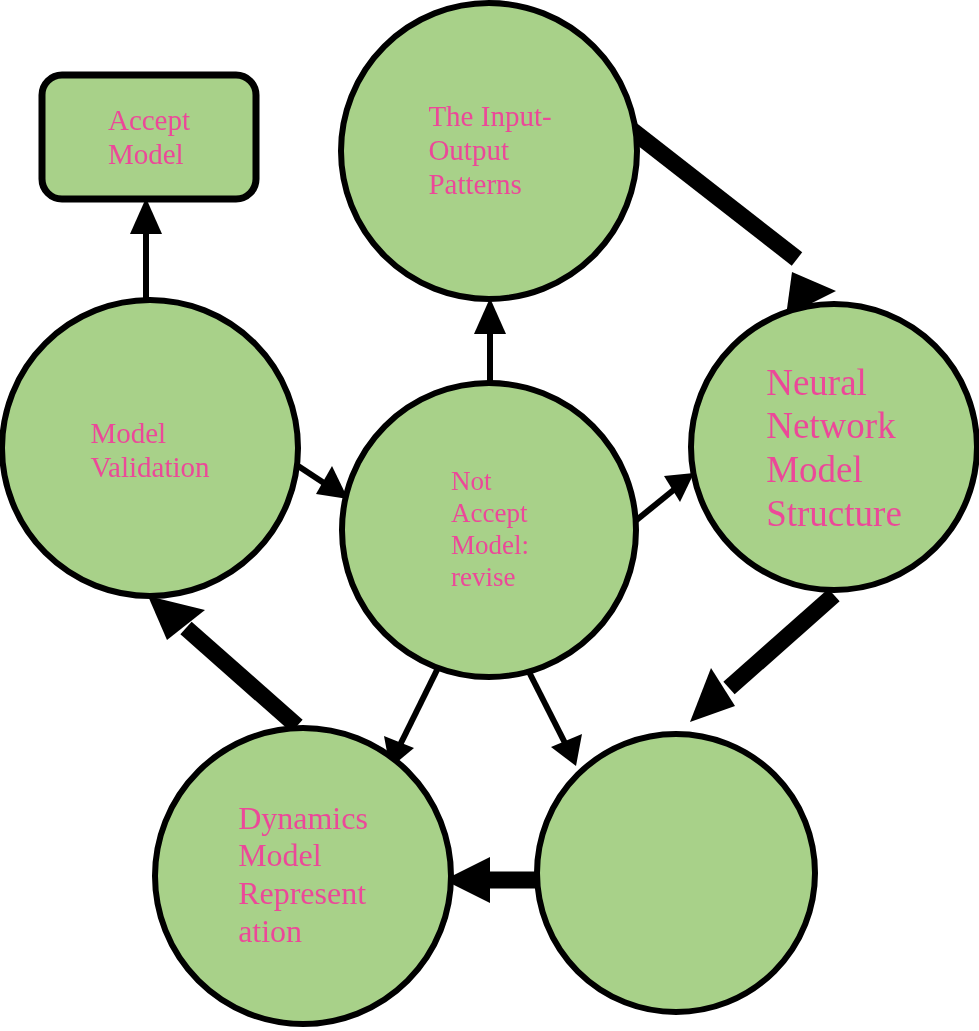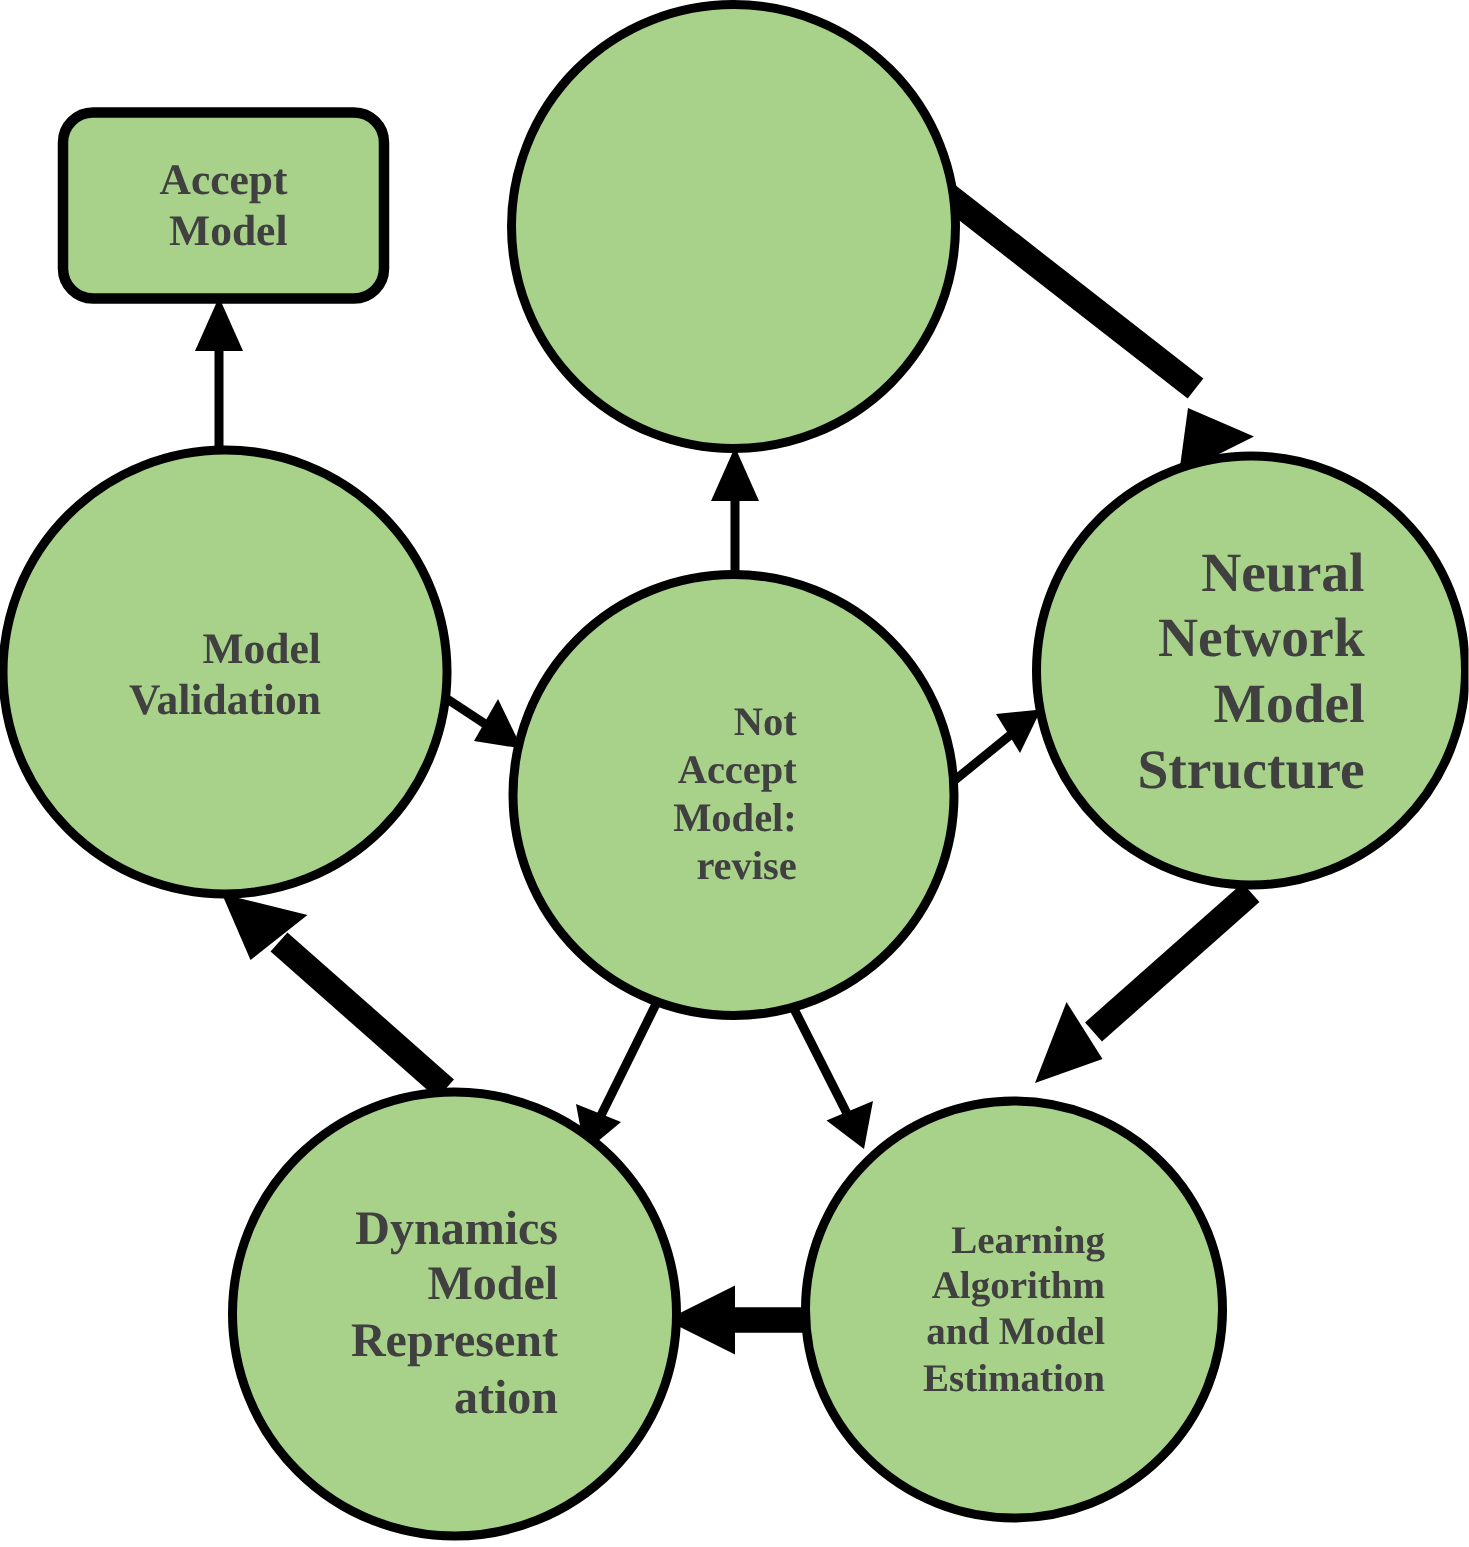--- a/index.html
+++ b/index.html
@@ -29,24 +29,24 @@
   }
   .node-shape {
     fill: #a8d189;
     stroke: #000000;
   }
   .node-label {
     position: absolute;
     display: flex;
     align-items: center;
     justify-content: center;
-    text-align: right;
+    text-align: left;
     font-family: "Liberation Serif", "DejaVu Serif", serif;
-    font-weight: bold;
-    color: #404040;
+    font-weight: normal;
+    color: #ec4899;
     pointer-events: none;
     line-height: 1.18;
     white-space: pre-line;
   }
   .lbl-top        { left: 362px; top: 60px;  width: 256px; height: 180px; font-size: 29px; }
   .lbl-right      { left: 722px; top: 350px; width: 224px; height: 196px; font-size: 37px; }
   .lbl-center     { left: 392px; top: 430px; width: 196px; height: 200px; font-size: 27px; }
   .lbl-left       { left: 46px;  top: 395px; width: 208px; height: 110px; font-size: 29px; }
   .lbl-bottomleft { left: 208px; top: 775px; width: 190px; height: 200px; font-size: 32px; }
   .lbl-bottomright{ left: 570px; top: 775px; width: 212px; height: 196px; font-size: 26px; }
@@ -120,37 +120,36 @@
     <circle class="node-shape" cx="489" cy="530" r="147" stroke-width="6"></circle>
 
     <circle class="node-shape" cx="303" cy="876" r="148" stroke-width="6"></circle>
 
     <circle class="node-shape" cx="676" cy="873" r="139" stroke-width="6"></circle>
   </svg>
 
   <div class="node-label lbl-accept">Accept
 Model</div>
 
+  <div class="node-label lbl-top">The Input-
+Output
+Patterns</div>
 
   <div class="node-label lbl-right">Neural
 Network
 Model
 Structure</div>
 
   <div class="node-label lbl-left">Model
 Validation</div>
 
   <div class="node-label lbl-center">Not
 Accept
 Model:
 revise</div>
 
   <div class="node-label lbl-bottomleft">Dynamics
 Model
 Represent
 ation</div>
 
-  <div class="node-label lbl-bottomright">Learning
-Algorithm
-and Model
-Estimation</div>
 
 </div>
 
 </body></html>

